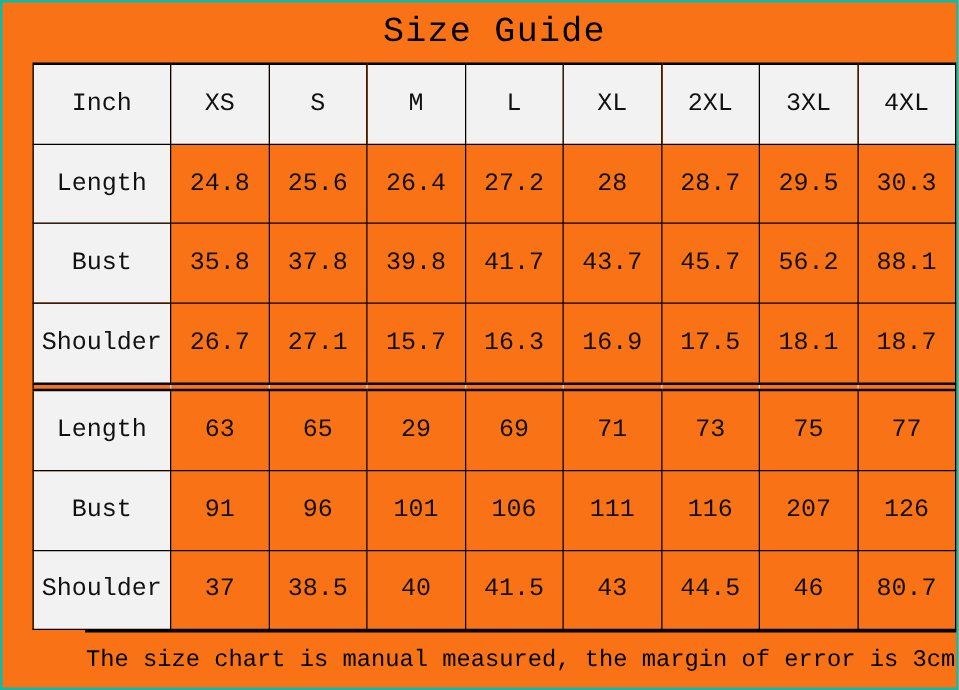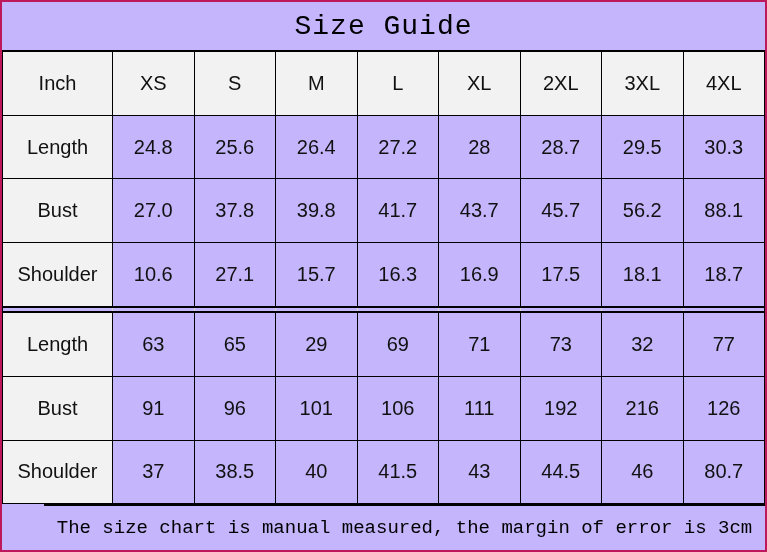--- a/index.html
+++ b/index.html
@@ -1,41 +1,43 @@
 <!DOCTYPE html>
 <html><head>
 <meta charset="utf-8">
 <style>
   * { box-sizing: border-box; }
   html, body { margin: 0; padding: 0; background: #ffffff; }
 
   .sheet {
     width: 767px;
     height: 552px;
-    border: 2px solid #be185d;
-    background: #c4b5fd;
+    border: 2px solid #14b8a6;
+    background: #f97316;
     font-family: "Liberation Sans", "DejaVu Sans", sans-serif;
+    padding-left: 24px;
   }
 
   .title {
     height: 48px;
     display: flex;
     align-items: center;
     justify-content: center;
     font-family: "Liberation Mono", "DejaVu Sans Mono", monospace;
     font-size: 28px;
     color: #000000;
     letter-spacing: 1px;
   }
 
   table.size {
     width: 100%;
     height: 454px;
     border-collapse: collapse;
     table-layout: fixed;
+    font-family: Liberation Mono, monospace;
   }
 
   col.label-col { width: 110px; }
 
   th, td {
     border: 1px solid #000000;
     text-align: center;
     vertical-align: middle;
     font-size: 20px;
     font-weight: normal;
@@ -112,33 +114,33 @@
         <td>26.4</td>
         <td>27.2</td>
         <td>28</td>
         <td>28.7</td>
         <td>29.5</td>
         <td>30.3</td>
       </tr>
 
       <tr>
         <th class="rowlabel">Bust</th>
-        <td>27.0</td>
+        <td>35.8</td>
         <td>37.8</td>
         <td>39.8</td>
         <td>41.7</td>
         <td>43.7</td>
         <td>45.7</td>
         <td>56.2</td>
         <td>88.1</td>
       </tr>
 
       <tr>
         <th class="rowlabel">Shoulder</th>
-        <td>10.6</td>
+        <td>26.7</td>
         <td>27.1</td>
         <td>15.7</td>
         <td>16.3</td>
         <td>16.9</td>
         <td>17.5</td>
         <td>18.1</td>
         <td>18.7</td>
       </tr>
 
       <tr class="sep">
@@ -155,33 +157,33 @@
 
 
       <tr>
         <th class="rowlabel">Length</th>
         <td>63</td>
         <td>65</td>
         <td>29</td>
         <td>69</td>
         <td>71</td>
         <td>73</td>
-        <td>32</td>
+        <td>75</td>
         <td>77</td>
       </tr>
 
       <tr>
         <th class="rowlabel">Bust</th>
         <td>91</td>
         <td>96</td>
         <td>101</td>
         <td>106</td>
         <td>111</td>
-        <td>192</td>
-        <td>216</td>
+        <td>116</td>
+        <td>207</td>
         <td>126</td>
       </tr>
 
       <tr>
         <th class="rowlabel">Shoulder</th>
         <td>37</td>
         <td>38.5</td>
         <td>40</td>
         <td>41.5</td>
         <td>43</td>

